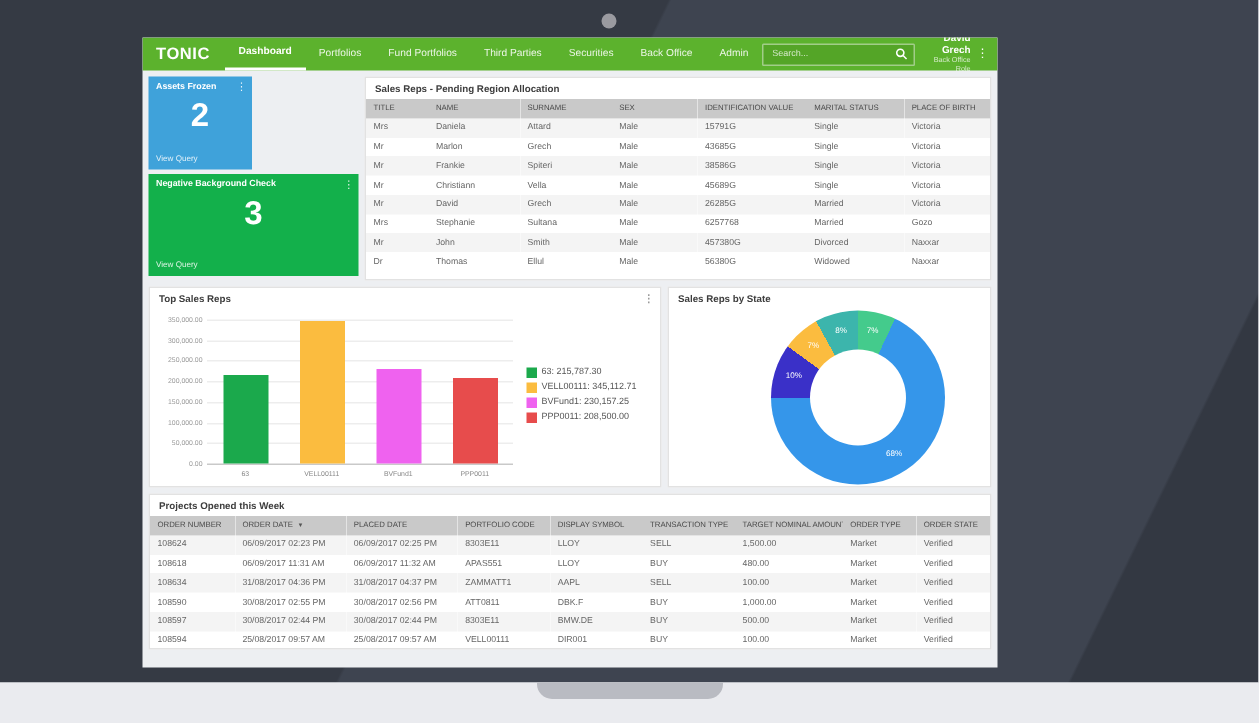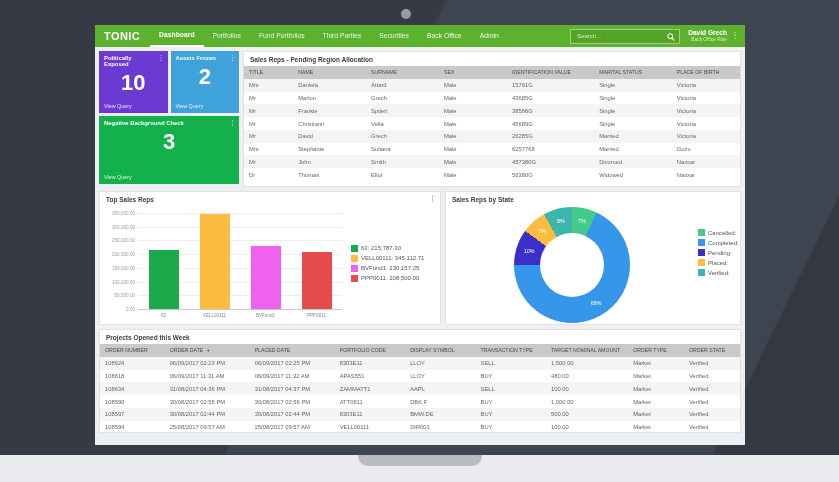--- a/index.html
+++ b/index.html
@@ -11,21 +11,21 @@
   
   .monitor-body {
     position:absolute; left:0; top:0; width:839px; height:455px;
     background:linear-gradient(116deg,#353a44 0%,#353a44 42%,#3e4450 42.2%,#3e4450 88%,#333842 88.2%);
   }
   .camera-dot { position:absolute; left:401px; top:9px; width:10px; height:10px; border-radius:50%; background:#9a9aa0; }
   .floor { position:absolute; left:0; bottom:0; width:839px; height:27px; background:#eaebef; }
   .stand { position:absolute; left:358px; top:455px; width:124px; height:11px; background:#b9bbc2; border-radius:0 0 10px 10px; }
 
   
-  .screen { position:absolute; left:95px; top:25px; width:650px; height:420px; background:#edeff2; overflow:hidden; }
+  .screen { position:absolute; left:95px; top:25px; width:570px; height:420px; background:#edeff2; overflow:hidden; }
 
   
   .navbar { height:22px; background:#5cb22d; display:flex; align-items:stretch; }
   .logo { color:#fff; font-weight:bold; font-size:11px; line-height:22px; padding:0 10px 0 9px; letter-spacing:.4px; }
   .nav-tabs { display:flex; }
   .nav-tab { color:rgba(255,255,255,.88); font-size:6.8px; line-height:22px; padding:0 9px; cursor:pointer; white-space:nowrap; }
   .nav-tab.active { color:#fff; font-weight:bold; border-bottom:2px solid #fff; line-height:20px; }
   .nav-search { margin-left:auto; align-self:center; display:flex; align-items:center; width:100px; height:13px; background:#54a527; border:1px solid rgba(255,255,255,.45); border-radius:1px; padding:0 4px; }
   .nav-search input { flex:1; background:transparent; border:none; outline:none; color:#eaf6e0; font-size:6px; font-family:"Liberation Sans",sans-serif; width:80px; }
   .nav-search input::placeholder { color:rgba(255,255,255,.75); }
@@ -123,26 +123,20 @@
         <div class="role">Back Office Role</div>
       </div>
       <span class="kebab">⋮</span>
     </div>
   </div>
 
   <div class="content">
 
     <div class="row1">
       <div class="kpi-col" id="kpi-grid">
-          <div class="kpi-card" style="background: rgb(107, 58, 210);">
-            <div class="kpi-title">Politically Exposed</div>
-            <span class="kpi-kebab">⋮</span>
-            <div class="kpi-value">10</div>
-            <div class="kpi-link">View Query</div>
-          </div>
           <div class="kpi-card" style="background: rgb(63, 162, 218);">
             <div class="kpi-title">Assets Frozen</div>
             <span class="kpi-kebab">⋮</span>
             <div class="kpi-value">2</div>
             <div class="kpi-link">View Query</div>
           </div>
           <div class="kpi-card wide" style="background: rgb(19, 176, 75);">
             <div class="kpi-title">Negative Background Check</div>
             <span class="kpi-kebab">⋮</span>
             <div class="kpi-value">3</div>

